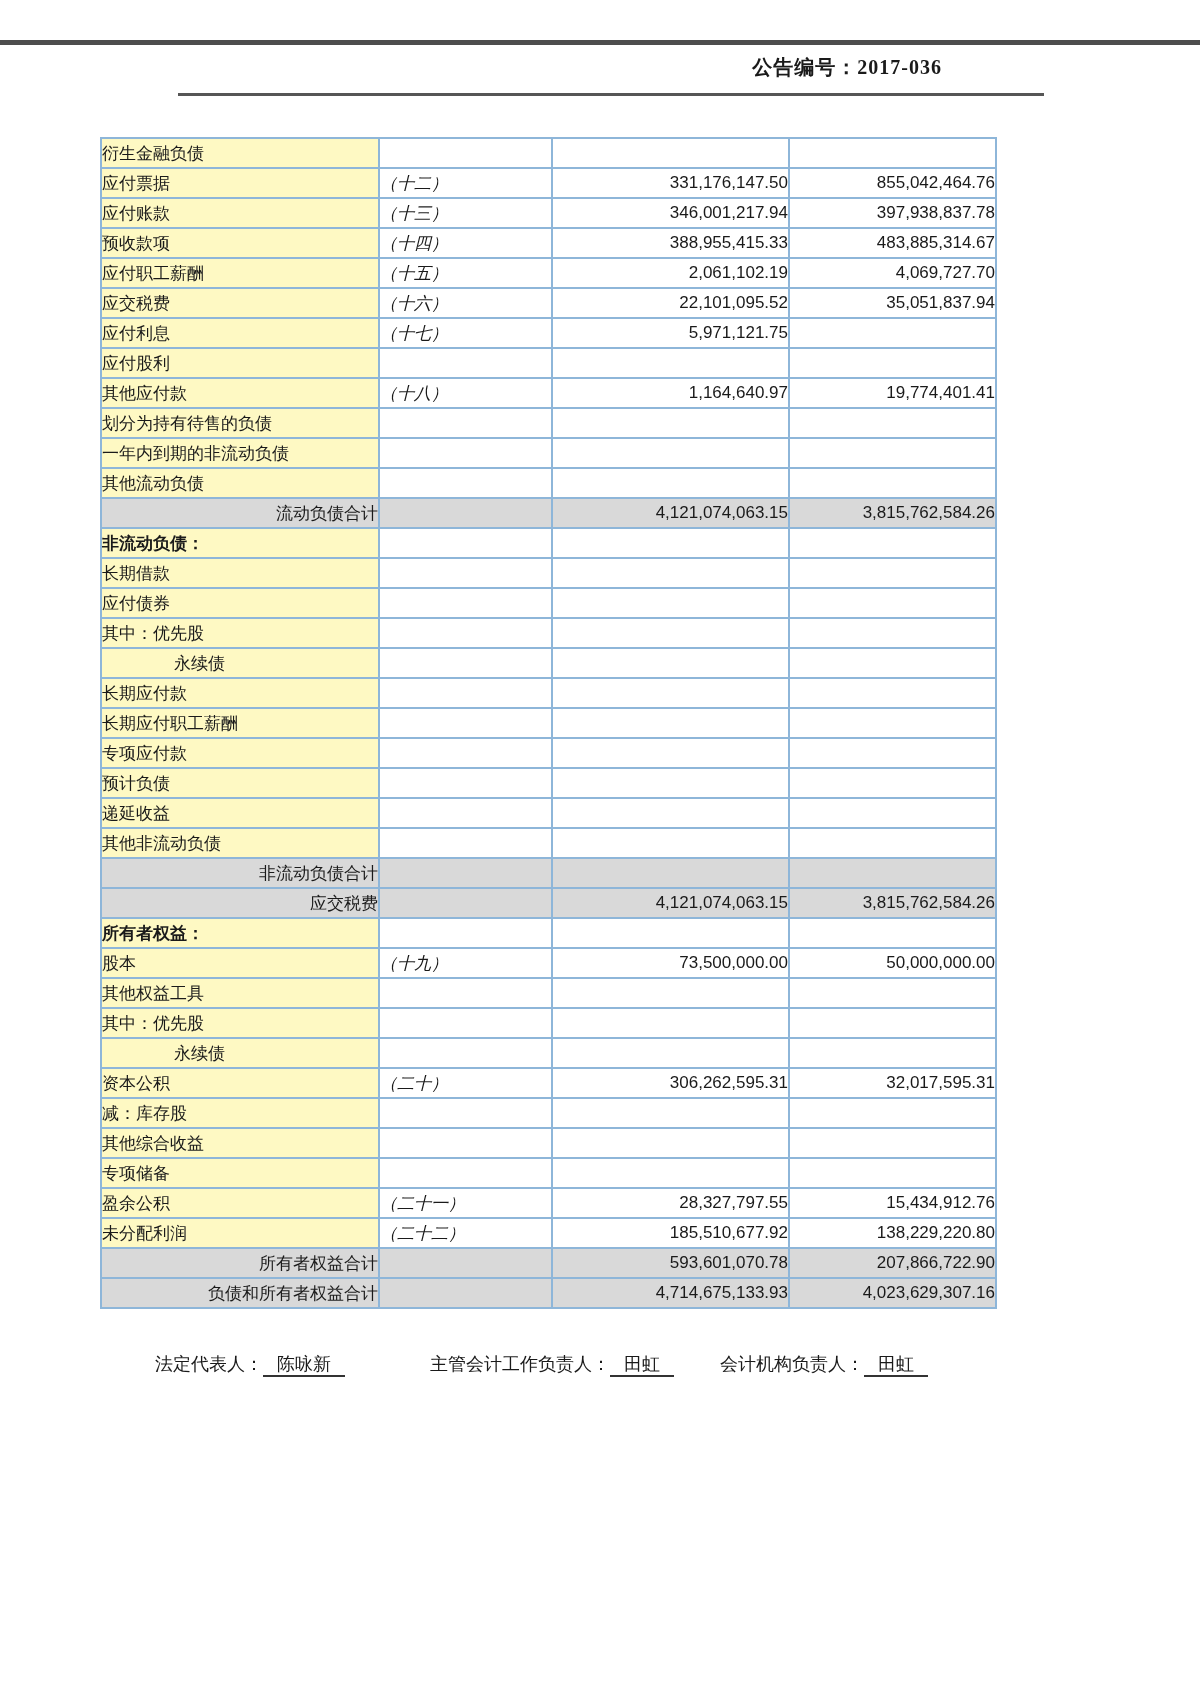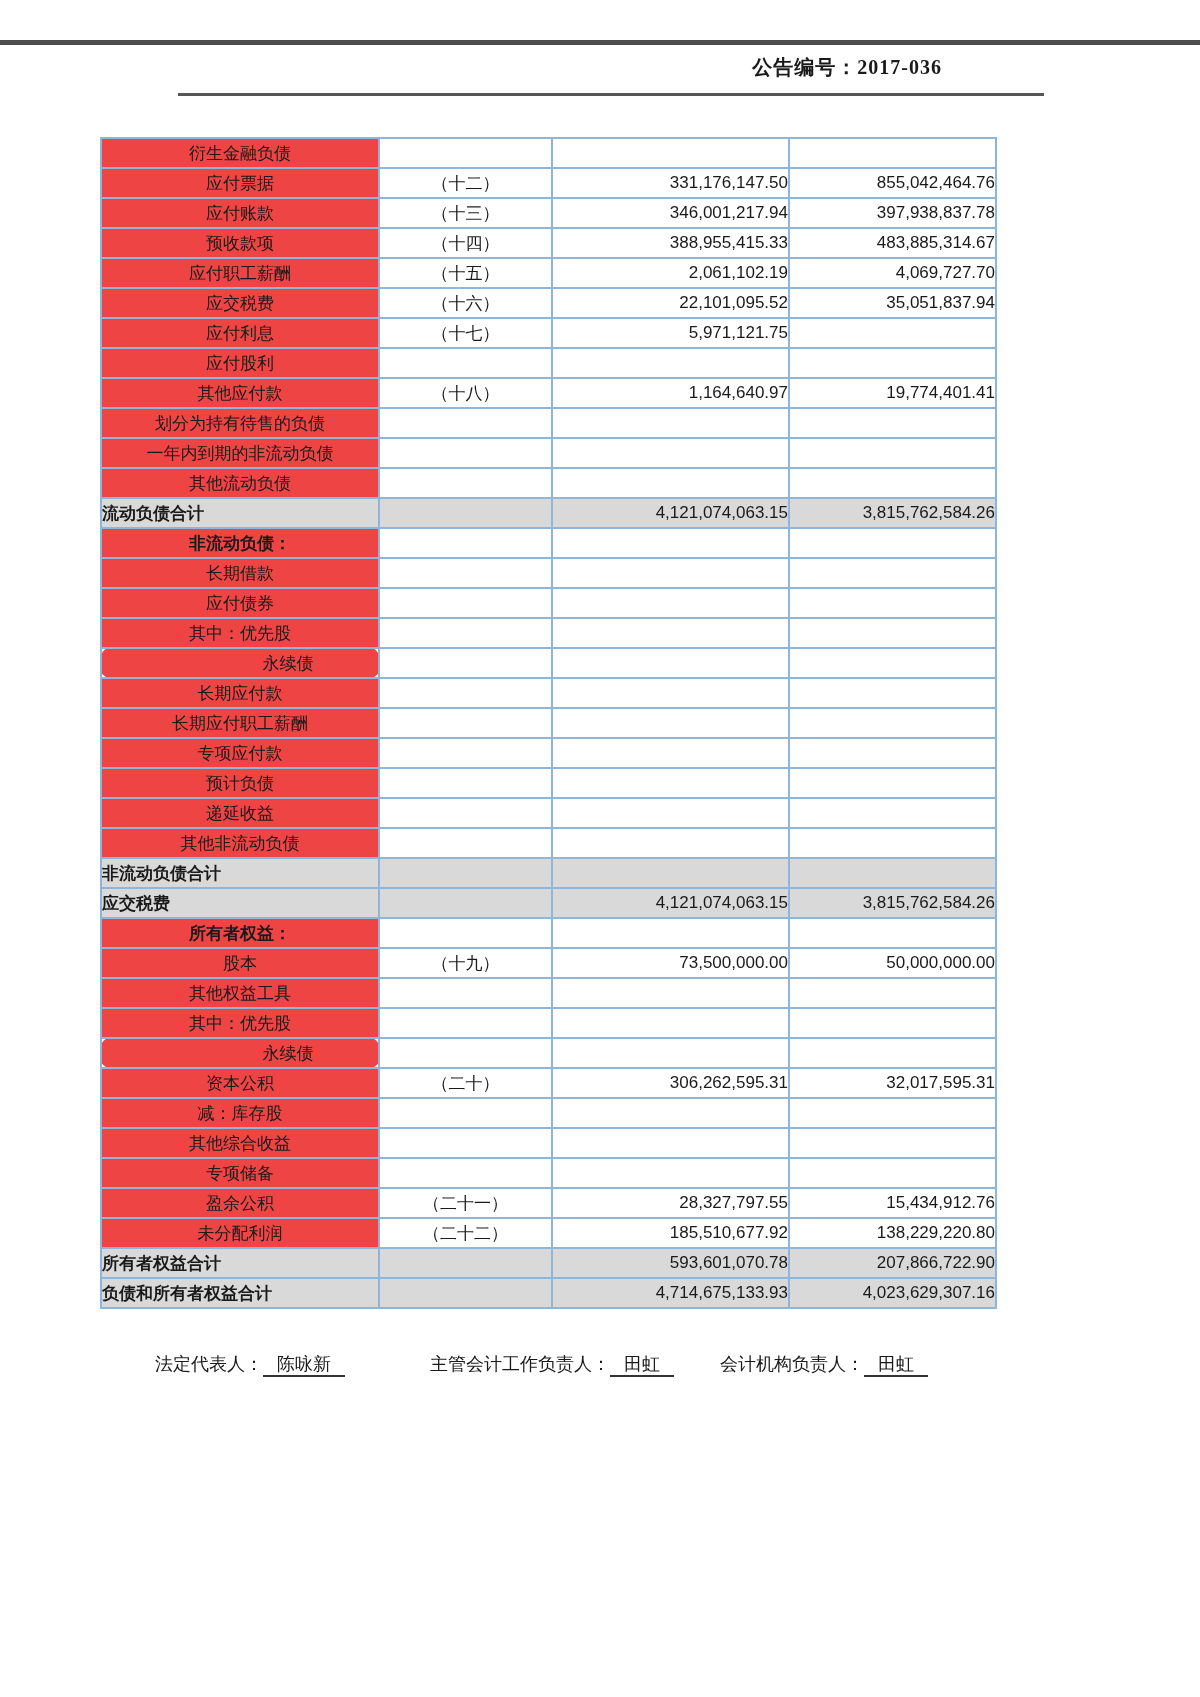--- a/index.html
+++ b/index.html
@@ -36,42 +36,43 @@
   table.bs-table td {
     border:2px solid #8eb6d9;
     height:30px;
     box-sizing:border-box;
     padding:0;
     font-size:17px;
     overflow:hidden;
     white-space:nowrap;
   }
   td.label {
-    background:#ef4444;
+    background:#fef9c3;
     padding-left:20px;
-    text-align:center;
+    text-align:left;
   }
   td.note {
-    text-align:center;
+    text-align:left;
     font-size:16px;
+    font-style:italic;
   }
   td.amount {
     text-align:right;
     padding-right:14px;
     font-family:"Liberation Sans","DejaVu Sans",sans-serif;
     font-size:16px;
   }
   tr.row-total td { background:#d9d9d9; }
   tr.row-total td.label {
-    text-align:left;
-    font-weight:bold;
+    text-align:right;
+    font-weight:normal;
     padding-left:0;
   }
   tr.row-section td.label { font-weight:bold;margin-left:32px; }
-  tr.row-indent td.label { padding-left:96px;border-radius:9px; }
+  tr.row-indent td.label { padding-left:72px; }
   .sig {
     position:absolute;
     top:1352px;
     font-size:18px;
     white-space:nowrap;
   }
   .sig .name {
     display:inline-block;
     border-bottom:2px solid #333;
     padding:0 14px;

